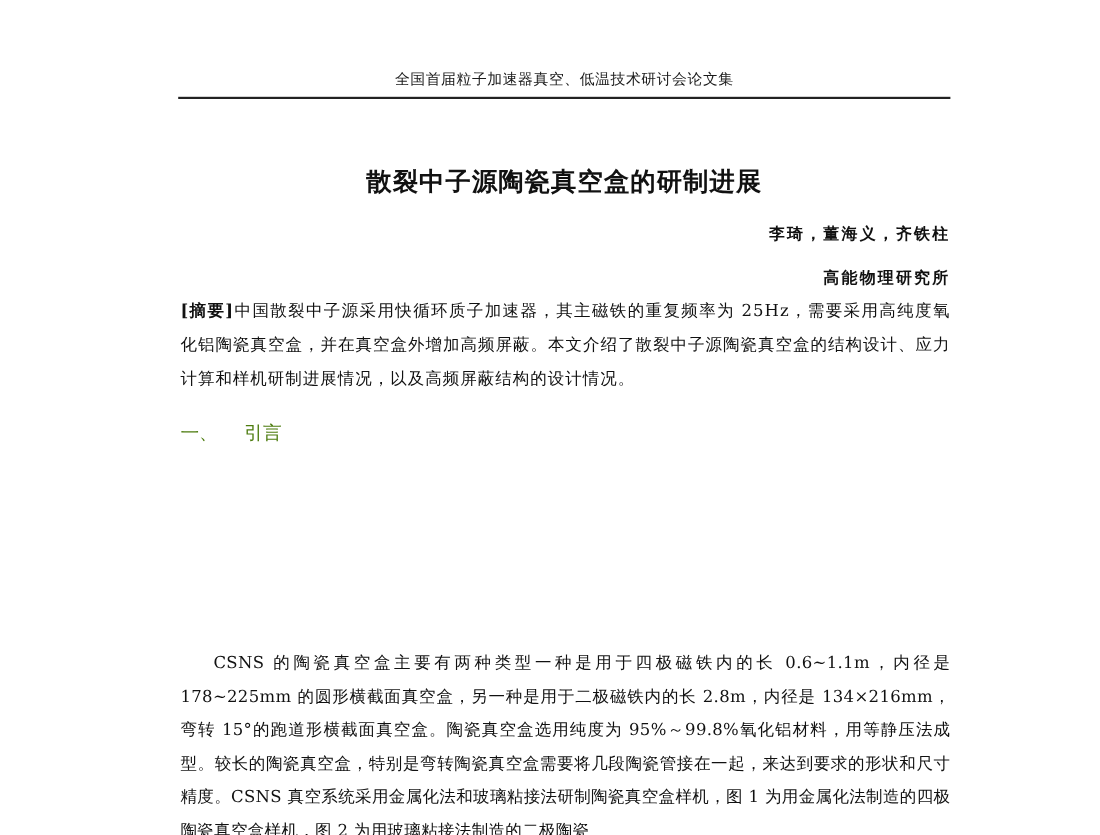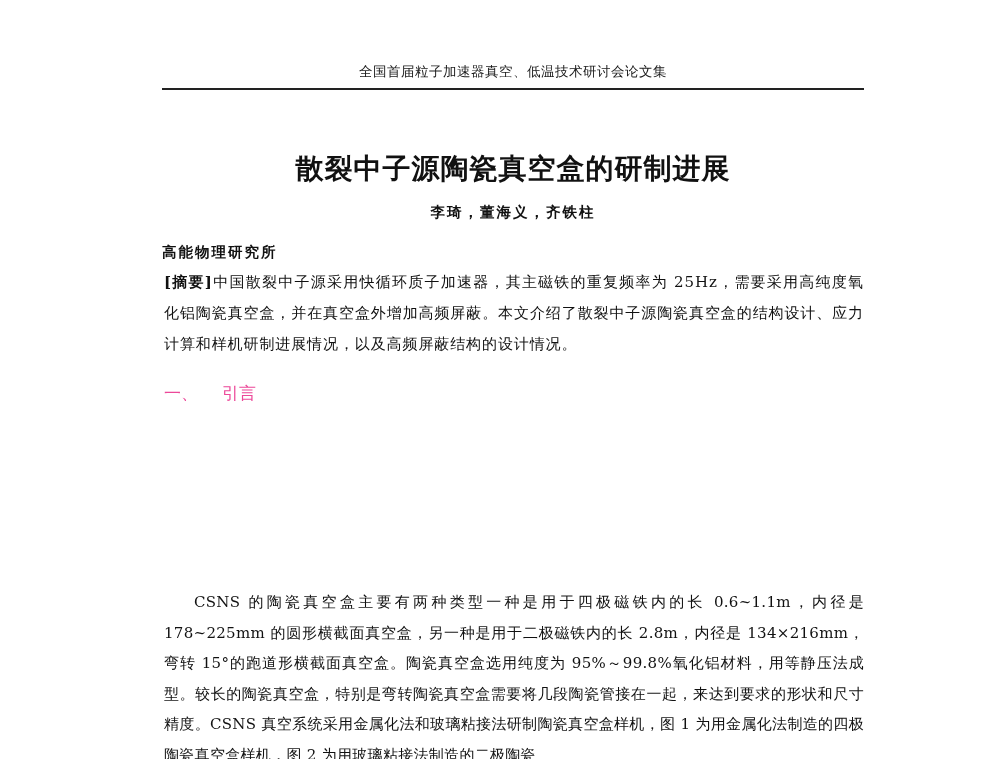--- a/index.html
+++ b/index.html
@@ -41,40 +41,40 @@
     background: #222222;
   }
   .title {
     position: absolute;
     left: 162px;
     top: 150px;
     width: 702px;
     text-align: center;
     font-family: "DejaVu Sans", "Liberation Sans", sans-serif;
     font-weight: bold;
-    font-size: 28px;
+    font-size: 23px;
     letter-spacing: 1px;
     color: #111;
   }
   .authors {
     position: absolute;
     left: 162px;
     top: 203px;
     width: 702px;
-    text-align: center;
+    text-align: right;
     font-size: 14.5px;
     font-weight: bold;
     letter-spacing: 2px;
   }
   .affiliation {
     position: absolute;
     left: 162px;
     top: 243px;
     width: 702px;
-    text-align: left;
+    text-align: right;
     font-size: 14.5px;
     font-weight: bold;
     letter-spacing: 2px;
   }
   .abstract {
     position: absolute;
     left: 164px;
     top: 267px;
     width: 700px;
     font-size: 15px;
@@ -82,21 +82,21 @@
     letter-spacing: 0.9px;
     text-align: justify;
   }
   .abstract .label { font-weight: bold; }
   .section-heading {
     position: absolute;
     left: 164px;
     top: 382px;
     font-family: "DejaVu Sans", "Liberation Sans", sans-serif;
     font-size: 17px;
-    color: #ec4899;
+    color: #4d7c0f;
   }
   .section-heading .num {
     display: inline-block;
     width: 58px;
   }
   .body-text {
     position: absolute;
     left: 164px;
     width: 700px;
     font-size: 15px;

